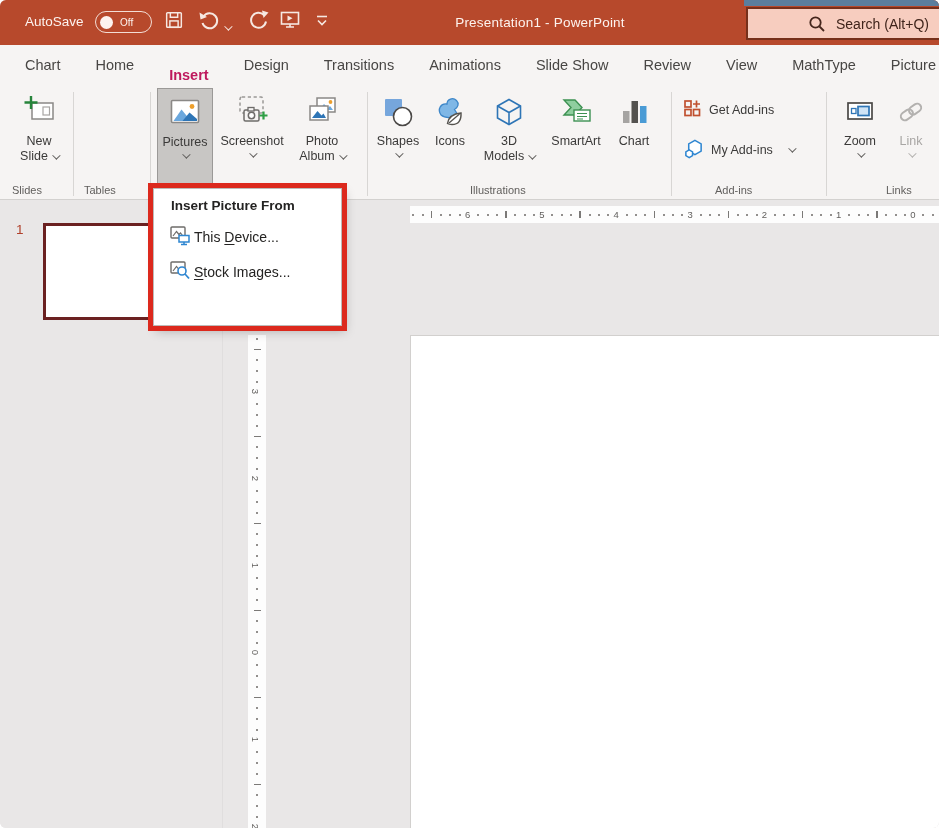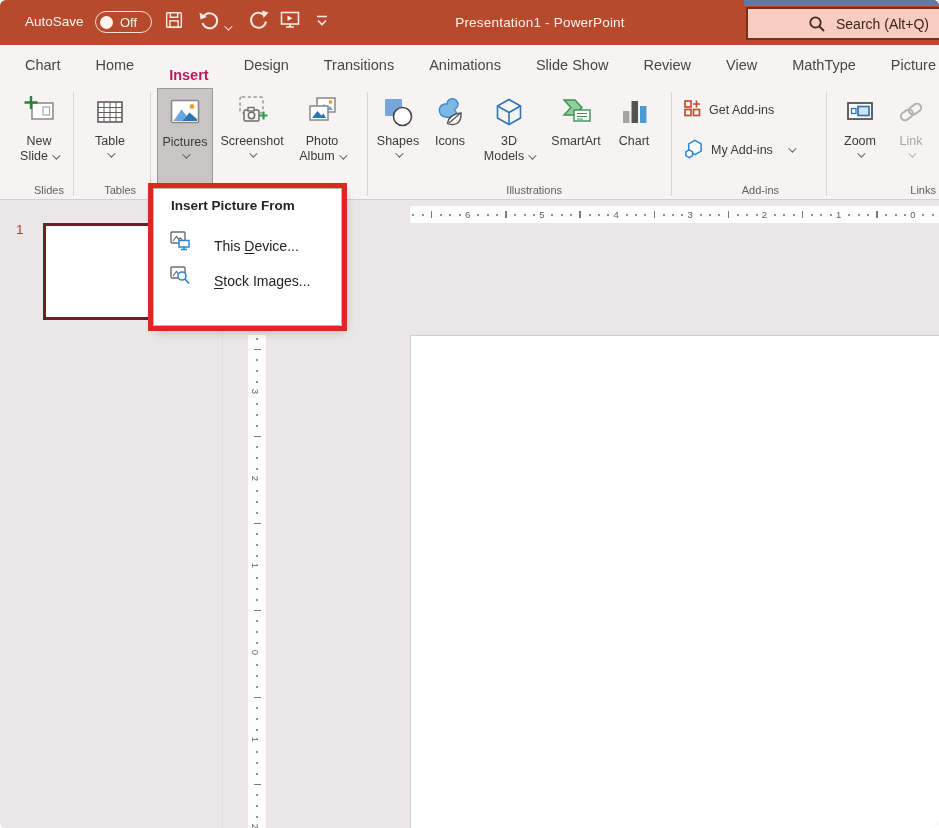--- a/index.html
+++ b/index.html
@@ -6,21 +6,21 @@
   html,body { width:939px; height:828px; }
   body { font-family:"Liberation Sans", sans-serif; overflow:hidden; }
   #app { position:relative; width:939px; height:828px; background:#e9e7e7; overflow:hidden;border-radius:6px; }
   .abs { position:absolute; }
 
   
   #titlebar { left:0; top:0; width:939px; height:45px; background:#b7492c; color:#fdf3ef; }
   #autosave-label { left:25px; top:14px; font-size:13.5px; }
   #autosave-toggle { left:95px; top:11px; width:57px; height:22px; border:1.5px solid #f3ddd5; border-radius:11px; display:flex; align-items:center; }
   #autosave-knob { width:13px; height:13px; border-radius:50%; background:#fdf3ef; margin-left:4px; }
-  #autosave-state { font-size:13px; margin-left:7px; }
+  #autosave-state { font-size:10px; margin-left:7px; }
   .qat-btn { top:8px; width:28px; height:28px; display:flex; align-items:center; justify-content:center; }
   #window-title { left:400px; top:0; width:280px; height:45px; display:flex; align-items:center; justify-content:center; font-size:13.5px; letter-spacing:.2px; }
   #top-blue-strip { left:744px; top:0; width:195px; height:6px; background:#5b7e9d; }
   #search-box { left:746px; top:7px; width:198px; height:33px; background:#f7cdbf; border:2px solid #76301b; display:flex; align-items:center; color:#3f241b; }
   #search-label { font-size:14px; margin-left:8px; }
   #search-icon-wrap { margin-left:58px; width:22px; height:22px; }
 
   
   #tabs-row { left:0; top:45px; width:939px; height:39px; background:#f6f4f3; display:flex; align-items:center; padding-left:24px; gap:33px; overflow:hidden; }
   .tab { font-size:14.5px; color:#484644; white-space:nowrap; position:relative; padding:8px 1px; cursor:default; }
@@ -29,42 +29,42 @@
 
   
   #ribbon { left:0; top:84px; width:939px; height:116px; background:#f6f4f3; border-bottom:1px solid #d3d1cf; }
   .vsep { position:absolute; top:8px; width:1px; height:104px; background:#d8d6d4; }
   .big-btn { position:absolute; top:4px; height:98px; display:flex; flex-direction:column; align-items:center; color:#3b3a39; }
   .big-btn .ic { height:40px; display:flex; align-items:flex-end; justify-content:center; }
   .big-btn .l1 { font-size:12.5px; margin-top:5px; line-height:16px; white-space:nowrap; }
   .big-btn .l2 { font-size:12.5px; line-height:15px; white-space:nowrap; display:flex; align-items:center; gap:4px; }
   .chev { width:6px; height:6px; border-right:1.4px solid #605e5c; border-bottom:1.4px solid #605e5c; transform:rotate(45deg) translateY(-2px); display:inline-block; }
   .chev.lone { margin-top:3px; }
-  .group-label { position:absolute; top:100px; font-size:11px; color:#605e5c; text-align:right; }
+  .group-label { position:absolute; top:100px; font-size:11px; color:#605e5c; text-align:left; }
   .small-btn { position:absolute; display:flex; align-items:center; gap:7px; font-size:12.5px; color:#3b3a39; height:24px; }
   #btn-pictures { background:#c8c6c4; border:1px solid #9b9997; top:4px; padding:0 4px; }
   .disabled { color:#a8a6a4; }
 
   
   #canvas { left:0; top:200px; width:939px; height:628px; background:#e9e7e7; }
   #panel-divider { left:222px; top:0; width:1px; height:628px; background:#e0dede; }
   #slide-number { left:16px; top:22px; font-size:13.5px; color:#b0402b; }
   #slide-thumb { left:43px; top:23px; width:109px; height:97px; background:#fff; border:3px solid #6b2121; }
   #h-ruler { left:410px; top:6px; width:529px; height:17px; background:#fdfdfd; }
   #v-ruler { left:248px; top:135px; width:18px; height:493px; background:#fdfdfd; }
   #slide-area { left:410px; top:135px; width:529px; height:493px; background:#fff; border-left:1px solid #d2d0ce; border-top:1px solid #d2d0ce; }
   .tick-dot { position:absolute; width:2px; height:2px; background:#928f8d; }
   .tick-mid-h { position:absolute; width:1.5px; height:7px; background:#7b7977; }
   .tick-mid-v { position:absolute; width:7px; height:1.5px; background:#7b7977; }
   .tick-num { position:absolute; font-size:9.5px; color:#605e5c; }
 
   
   #insert-picture-menu { left:153px; top:188px; width:189px; height:138px; background:#fff; border:1px solid #bdbbb9; box-shadow:3px 5px 10px rgba(0,0,0,.25); z-index:5; padding-top:7px; }
   #menu-header { font-size:13.5px; font-weight:700; color:#242322; margin:2px 0 6px 17px; }
-  .menu-item { display:flex; align-items:flex-end; height:35px; padding-left:16px; gap:23px; font-size:14px; color:#242322; }
+  .menu-item { display:flex; align-items:center; height:35px; padding-left:16px; gap:3px; font-size:14px; color:#242322; }
   .menu-item u { text-underline-offset:2px; }
 
   
   #annotation-box { left:148px; top:183px; width:199px; height:148px; border:5px solid #dc291d; z-index:6; }
 </style>
 </head>
 <body>
 
 <div id="app">
 
@@ -169,33 +169,20 @@
           <path d="M9 2 v13 M2.5 8.5 h13" stroke="#27843b" stroke-width="2.4" fill="none"></path>
         </svg>
       </span>
       <span class="l1">New</span>
       <span class="l2">
           <span>Slide</span>
           <span class="chev"></span>
         </span>
     </div>
 
-    <div class="big-btn" style="left:86px; width:48px">
-      <span class="ic">
-        <svg width="32" height="32" viewBox="0 0 32 32" fill="none" stroke="#605e5c">
-          <rect x="4" y="6" width="24" height="20" stroke-width="1.6" fill="#fff"></rect>
-          <path d="M4 11.5 h24 M4 16.5 h24 M4 21.5 h24" stroke-width="1"></path>
-          <path d="M10 6 v20 M16 6 v20 M22 6 v20" stroke-width="1"></path>
-        </svg>
-      </span>
-      <span class="l1">Table</span>
-      <span class="l2">
-          <span class="chev lone"></span>
-        </span>
-    </div>
 
     <div id="btn-pictures" class="big-btn" style="left:157px; width:56px">
       <span class="ic">
         <svg width="34" height="34" viewBox="0 0 34 34">
           <rect x="3.5" y="5.5" width="27" height="22" rx="1" fill="#fff" stroke="#8a8886" stroke-width="1.6"></rect>
           <circle cx="24" cy="11.5" r="2.4" fill="#ed9f2d"></circle>
           <path d="M5.5 26 L13.5 14.5 L20 22.5 L20 26 Z" fill="#6aa7dd"></path>
           <path d="M14.5 26 L21.5 17.5 L29 24 L29 26 Z" fill="#2e75b6"></path>
         </svg>
       </span>

